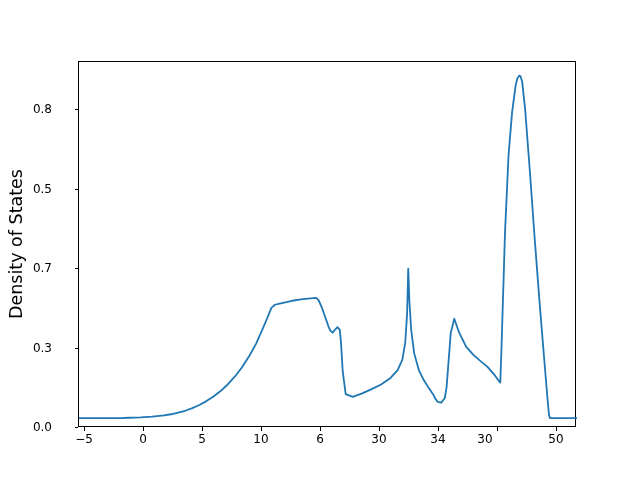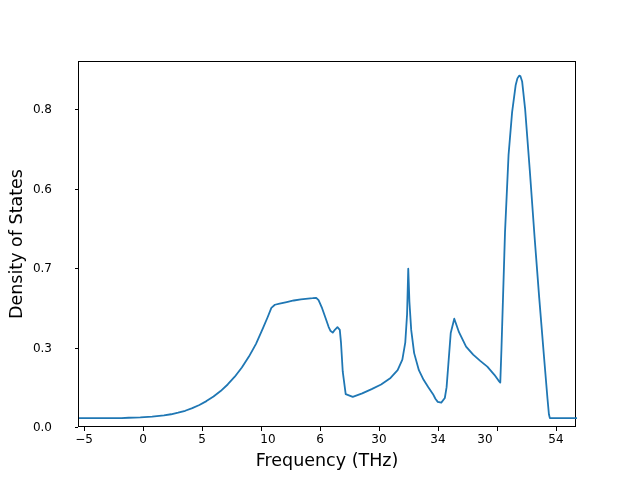--- a/index.html
+++ b/index.html
@@ -107,35 +107,34 @@
   <div class="tick-mark xtick-mark" style="left:261px"></div>
   <div class="tick-mark xtick-mark" style="left:320px"></div>
   <div class="tick-mark xtick-mark" style="left:379px"></div>
   <div class="tick-mark xtick-mark" style="left:438px"></div>
   <div class="tick-mark xtick-mark" style="left:497px"></div>
   <div class="tick-mark xtick-mark" style="left:556px"></div>
 
   <div class="tick-label xtick-label" style="left:84px">−5</div>
   <div class="tick-label xtick-label" style="left:143px">0</div>
   <div class="tick-label xtick-label" style="left:202px">5</div>
-  <div class="tick-label xtick-label" style="left:268px">10</div>
+  <div class="tick-label xtick-label" style="left:261px">10</div>
   <div class="tick-label xtick-label" style="left:320px">6</div>
   <div class="tick-label xtick-label" style="left:379px">30</div>
   <div class="tick-label xtick-label" style="left:438px">34</div>
   <div class="tick-label xtick-label" style="left:485px">30</div>
-  <div class="tick-label xtick-label" style="left:556px">54</div>
+  <div class="tick-label xtick-label" style="left:556px">50</div>
 
   <div class="tick-mark ytick-mark" style="top:427px"></div>
   <div class="tick-mark ytick-mark" style="top:347.5px"></div>
   <div class="tick-mark ytick-mark" style="top:268px"></div>
   <div class="tick-mark ytick-mark" style="top:188.5px"></div>
   <div class="tick-mark ytick-mark" style="top:109px"></div>
 
   <div class="tick-label ytick-label" style="top:427px">0.0</div>
   <div class="tick-label ytick-label" style="top:347.5px">0.3</div>
   <div class="tick-label ytick-label" style="top:268px">0.7</div>
-  <div class="tick-label ytick-label" style="top:188.5px">0.6</div>
+  <div class="tick-label ytick-label" style="top:188.5px">0.5</div>
   <div class="tick-label ytick-label" style="top:109px">0.8</div>
 
-  <div id="xlabel">Frequency (THz)</div>
   <div id="ylabel">Density of States</div>
 
 </div>
 
 </body></html>

